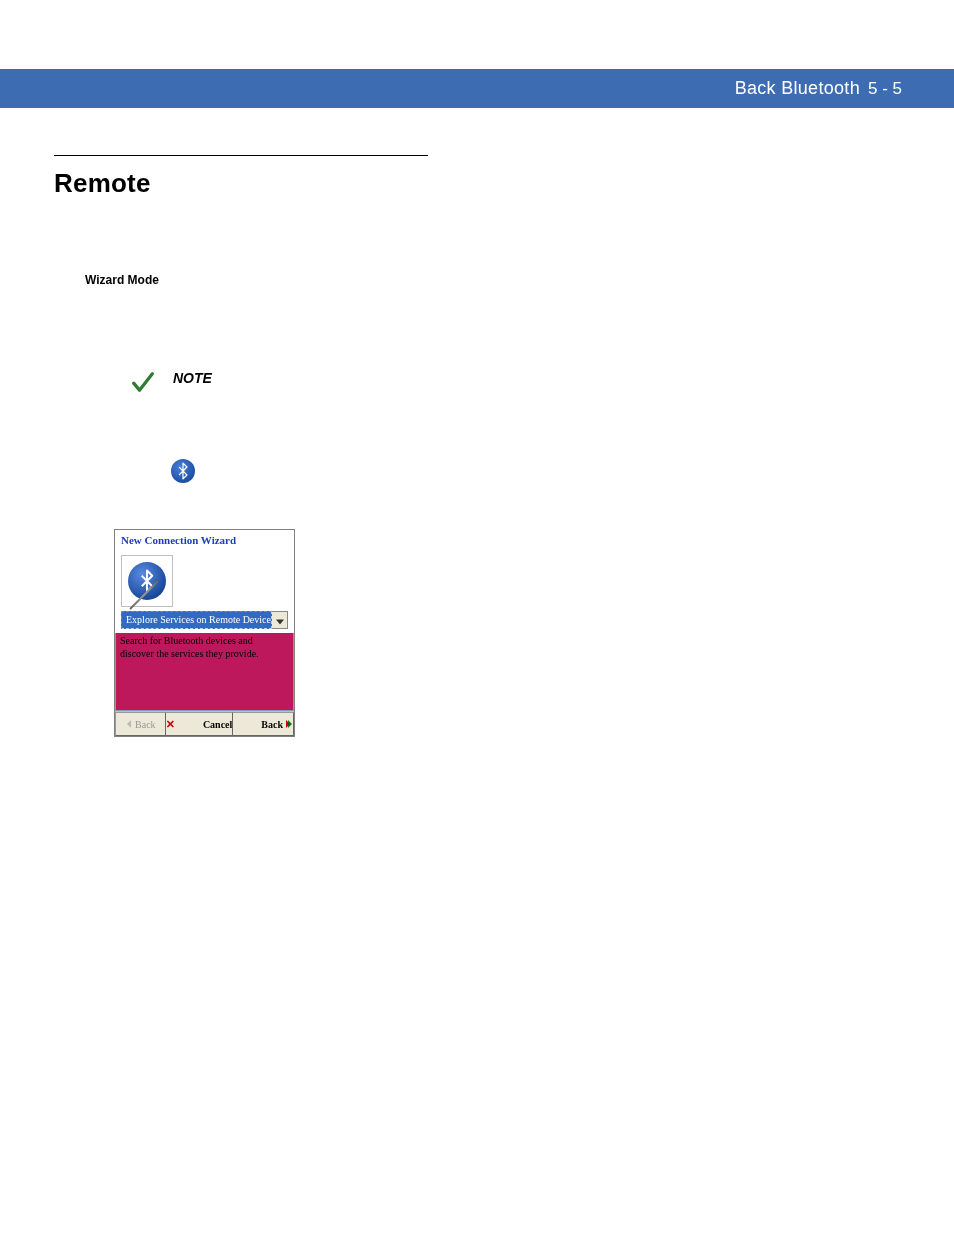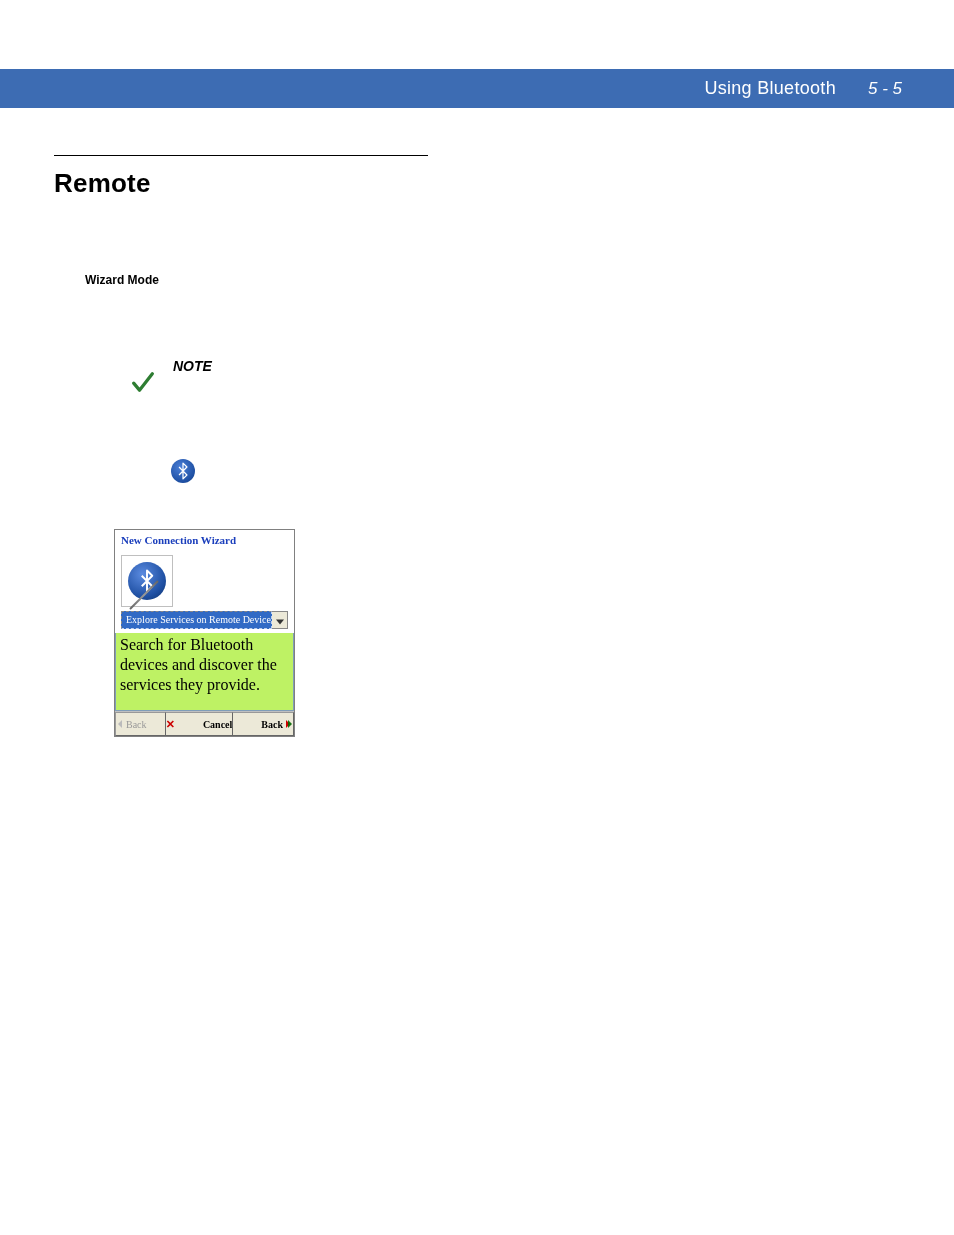--- a/index.html
+++ b/index.html
@@ -23,22 +23,21 @@
       padding-right: 52px;
       color: #fff;
     }
     .header-title {
       font-size: 18px;
       font-weight: 400;
       letter-spacing: 0.3px;
     }
     .header-pagenum {
       font-size: 17px;
-      margin-left: 32px;
-      font-style: italic;
+      margin-left: 8px;
     }
     .hr-top {
       position: absolute;
       top: 155px;
       left: 54px;
       width: 374px;
       border-top: 1px solid #000;
     }
     .section-title {
       position: absolute;
@@ -61,21 +60,21 @@
       position: absolute;
       top: 368px;
       left: 129px;
       width: 28px;
       height: 28px;
       color: #2e7d32;
     }
     .note-check svg { width: 28px; height: 28px; }
     .note-label {
       position: absolute;
-      top: 358px;
+      top: 370px;
       left: 173px;
       font-size: 14px;
       font-weight: bold;
       font-style: italic;
       color: #000;
     }
     .bt-icon {
       position: absolute;
       top: 459px;
       left: 171px;
@@ -173,59 +172,59 @@
       height: 18px;
       background: #ece9d8;
       border: 1px solid #888;
       border-left: none;
       display: flex;
       align-items: center;
       justify-content: center;
     }
     .wizard-select-btn svg { width: 8px; height: 6px; }
     .wizard-desc {
-      background: #bef264;
+      background: #be185d;
       border: 1px solid #7f9db9;
       border-top: none;
-      font-size: 16px;
+      font-size: 10px;
       color: #000;
       padding: 2px 4px;
       height: 78px;
       line-height: 1.25;
     }
     .wizard-buttons {
       display: flex;
       background: #ece9d8;
       border-top: 1px solid #c0c0c0;
     }
     .wizard-btn {
       flex: 1;
       height: 24px;
       border: 1px solid #999;
       border-bottom-color: #666;
       border-right-color: #666;
       background: #ece9d8;
       font-size: 10px;
       display: flex;
       align-items: center;
-      justify-content: flex-start;
+      justify-content: center;
       gap: 0;
     }
     .wizard-btn + .wizard-btn { border-left: none; }
     .wizard-btn.disabled { color: #999; }
     .wizard-btn .arrow { width: 10px; height: 10px; display: inline-flex; }
     .wizard-btn .arrow svg { width: 10px; height: 10px; }
     .x-red { color: #c00; font-weight: bold; font-size: 11px; }
     .bold { font-weight: bold; margin-left: 28px; }
   </style>
 </head>
 <body>
 
 <div class="header-bar">
-  <span class="header-title">Using Bluetooth</span>
+  <span class="header-title">Back Bluetooth</span>
   <span class="header-pagenum">5 - 5</span>
 </div>
 
 <div class="hr-top"></div>
 
 <h1 class="section-title">Remote</h1>
 
 <h2 class="subsection-title">Wizard Mode</h2>
 
 <span class="note-check">

